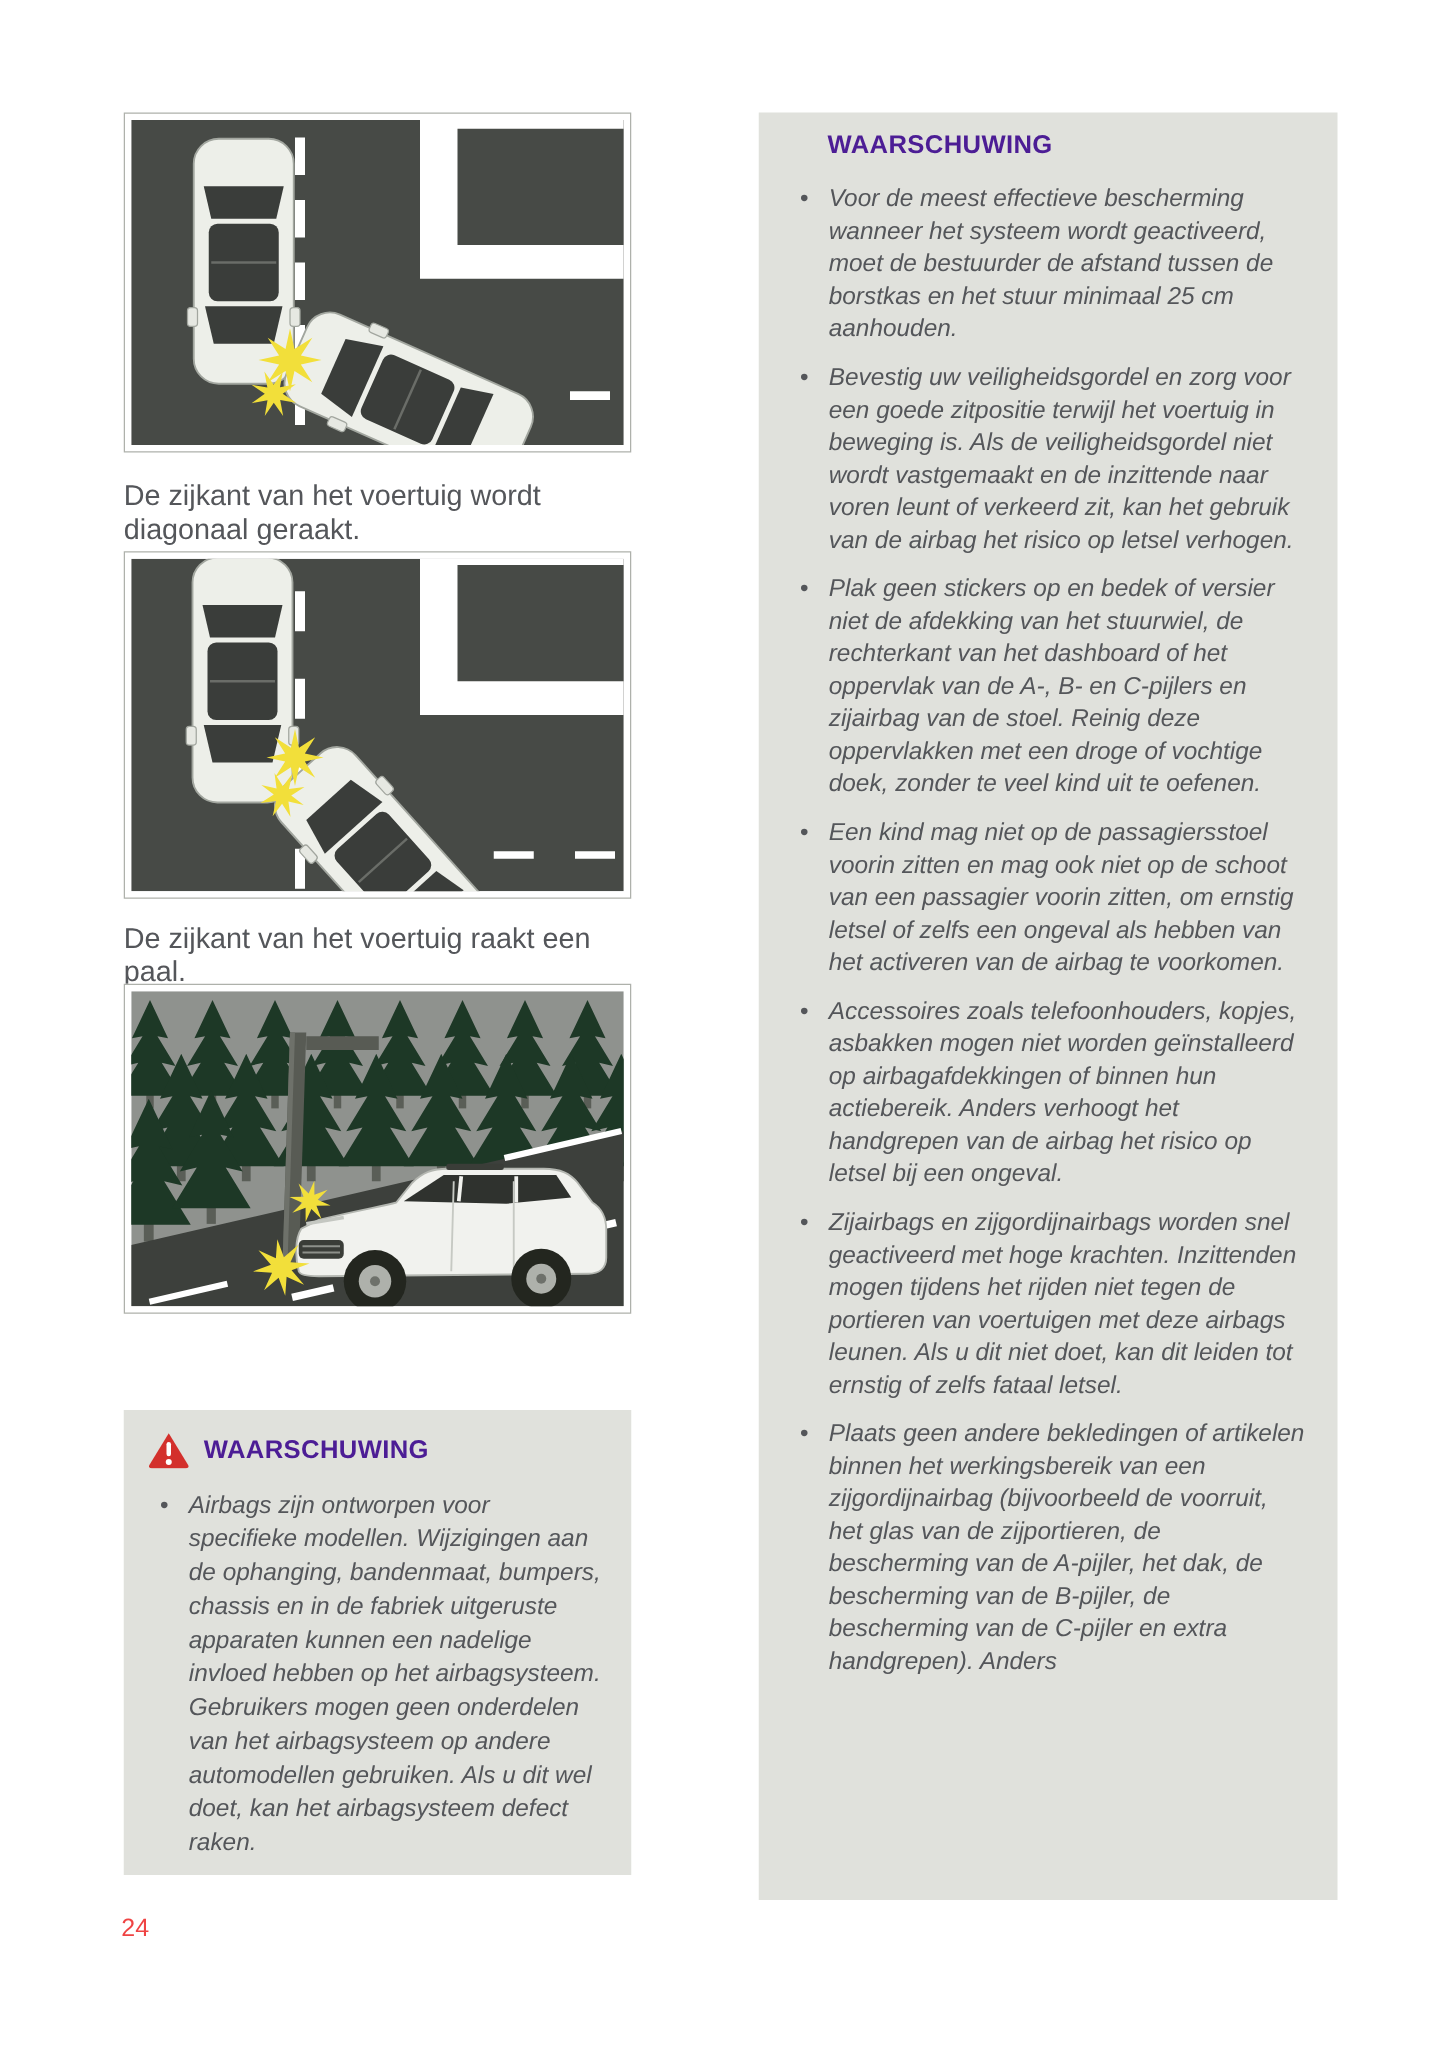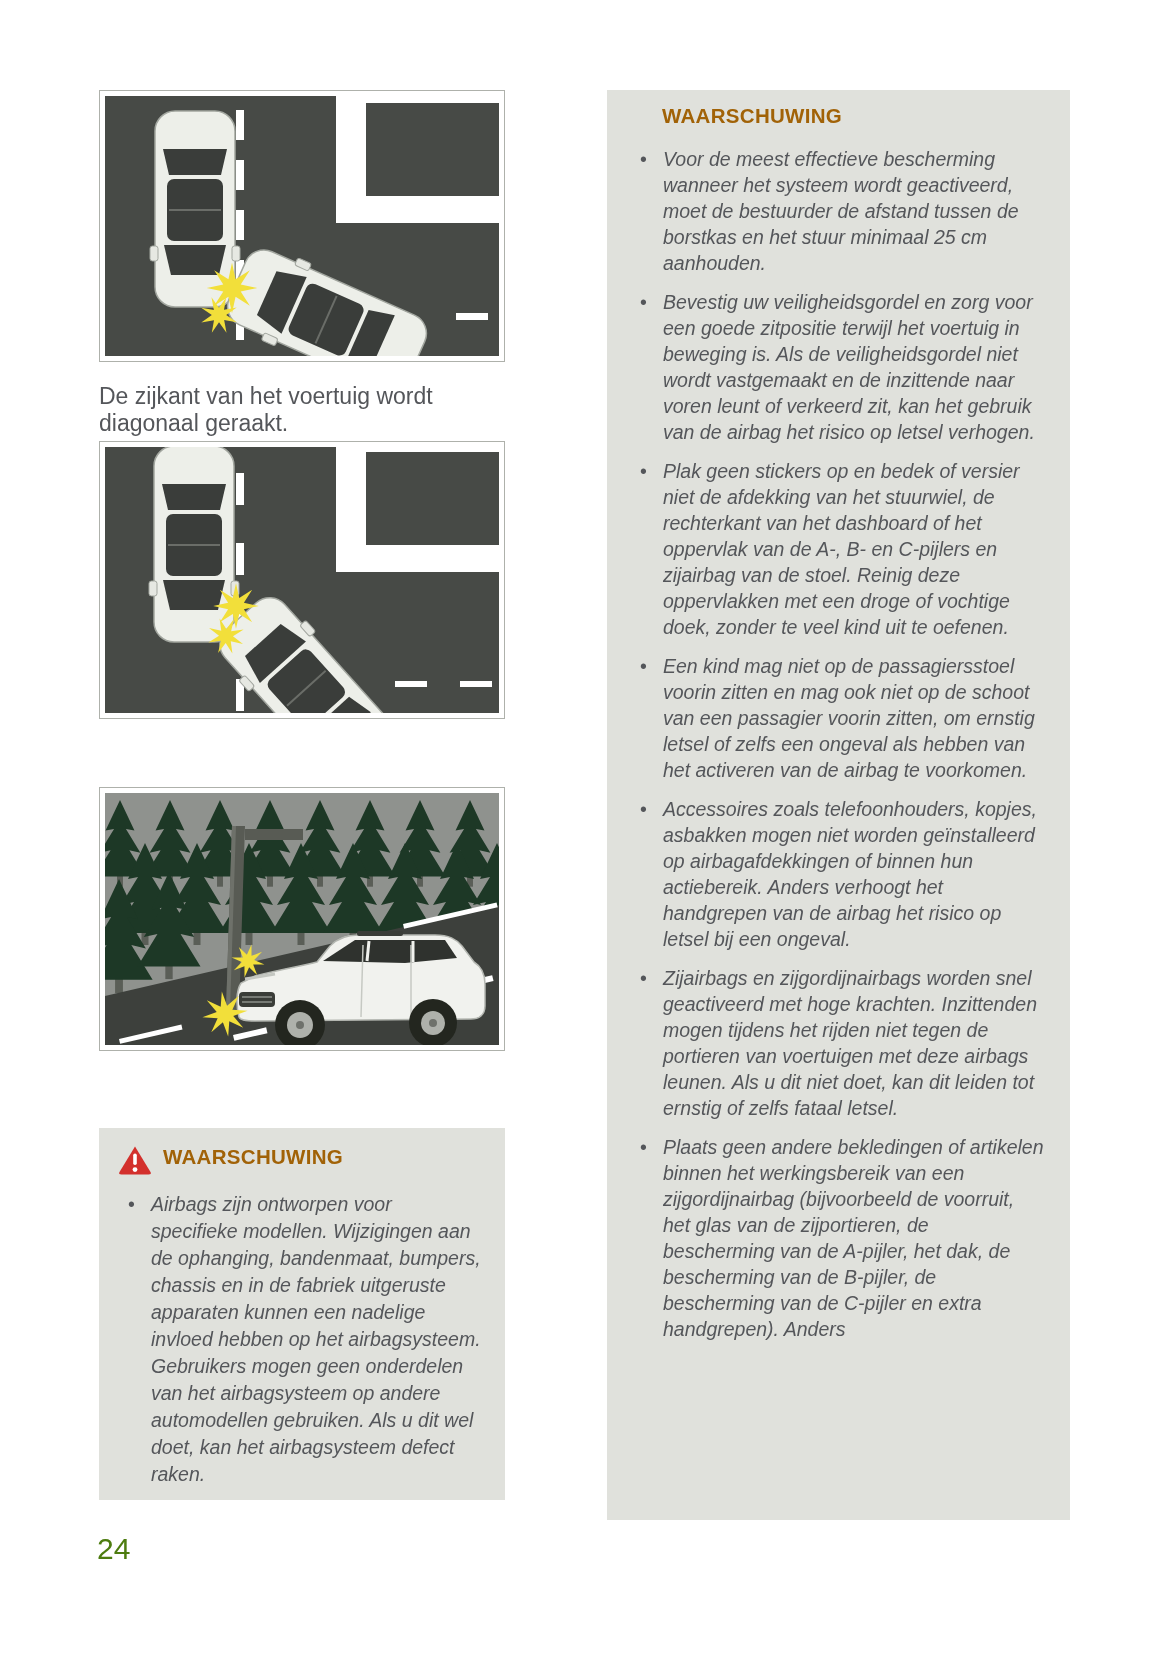--- a/index.html
+++ b/index.html
@@ -3,30 +3,30 @@
 <meta charset="utf-8">
 <style>
   html,body{margin:0;padding:0;background:#ffffff;}
   .page{position:relative;width:1165px;height:1653px;background:#ffffff;overflow:hidden;
         font-family:"Liberation Sans","DejaVu Sans",sans-serif;color:#54565a;}
   .abs{position:absolute;}
   .figure{border:1px solid #aeb1ab;background:#ffffff;padding:5px;}
   .figure svg{display:block;}
   .caption{font-size:23px;line-height:27px;color:#54565a;}
   .panel{background:#e0e1dc;}
-  .warn-head{display:flex;gap:11px;font-size:20.5px;font-weight:bold;
-             color:#a16207;letter-spacing:0.3px;}
+  .warn-head{display:flex;align-items:center;gap:11px;font-size:20.5px;font-weight:bold;
+             color:#4c1d95;letter-spacing:0.3px;}
   .bullets{font-size:19.5px;color:#54565a;}
   .bullet-item{display:flex;margin-bottom:13px;}
   .bullet-item .dot{width:23px;flex:none;line-height:26px;}
   .bullet-item .bullet-text{flex:1;line-height:26px;font-style:italic;}
   .leftwarn .bullet-item .dot{line-height:27px;}
   .leftwarn .bullet-item .bullet-text{line-height:27px;}
   .right-panel-head{margin:14px 0 18px 22px;}
-  .pagenum{font-size:30px;color:#4d7c0f;}
+  .pagenum{font-size:20px;color:#ef4444;}
 </style>
 </head>
 <body>
 
 <div class="page">
 
   <svg width="0" height="0" style="position:absolute">
     <defs>
       <g id="carTop">
         <rect x="3" y="2" width="80" height="196" rx="20" fill="#edefe9" stroke="#a2a69f" stroke-width="1.5"></rect>
@@ -91,20 +91,21 @@
         <use href="#carTop" transform="translate(-43,-100)"></use>
       </g>
       <g transform="translate(202,242) rotate(-42)">
         <use href="#carTop" transform="translate(-43,-100)"></use>
       </g>
       <use href="#burst" transform="translate(131,159) scale(0.95)"></use>
       <use href="#burst" transform="translate(121,189) rotate(25) scale(0.78)"></use>
     </svg>
   </div>
 
+  <div class="abs caption" style="left:99px;top:737px;width:406px">De zijkant van het voertuig raakt een paal.</div>
 
   <div class="abs figure" style="left:99px;top:787px;width:394px;height:252px">
     <svg width="394" height="252" viewBox="0 0 394 252">
       <rect width="394" height="252" fill="#8f928e"></rect>
       <g>
         <use href="#pine" transform="translate(15,92) scale(0.85)"></use>
           <use href="#pine" transform="translate(65,92) scale(0.85)"></use>
         <use href="#pine" transform="translate(115,92) scale(0.85)"></use>
           <use href="#pine" transform="translate(165,92) scale(0.85)"></use>
         <use href="#pine" transform="translate(215,92) scale(0.85)"></use>

